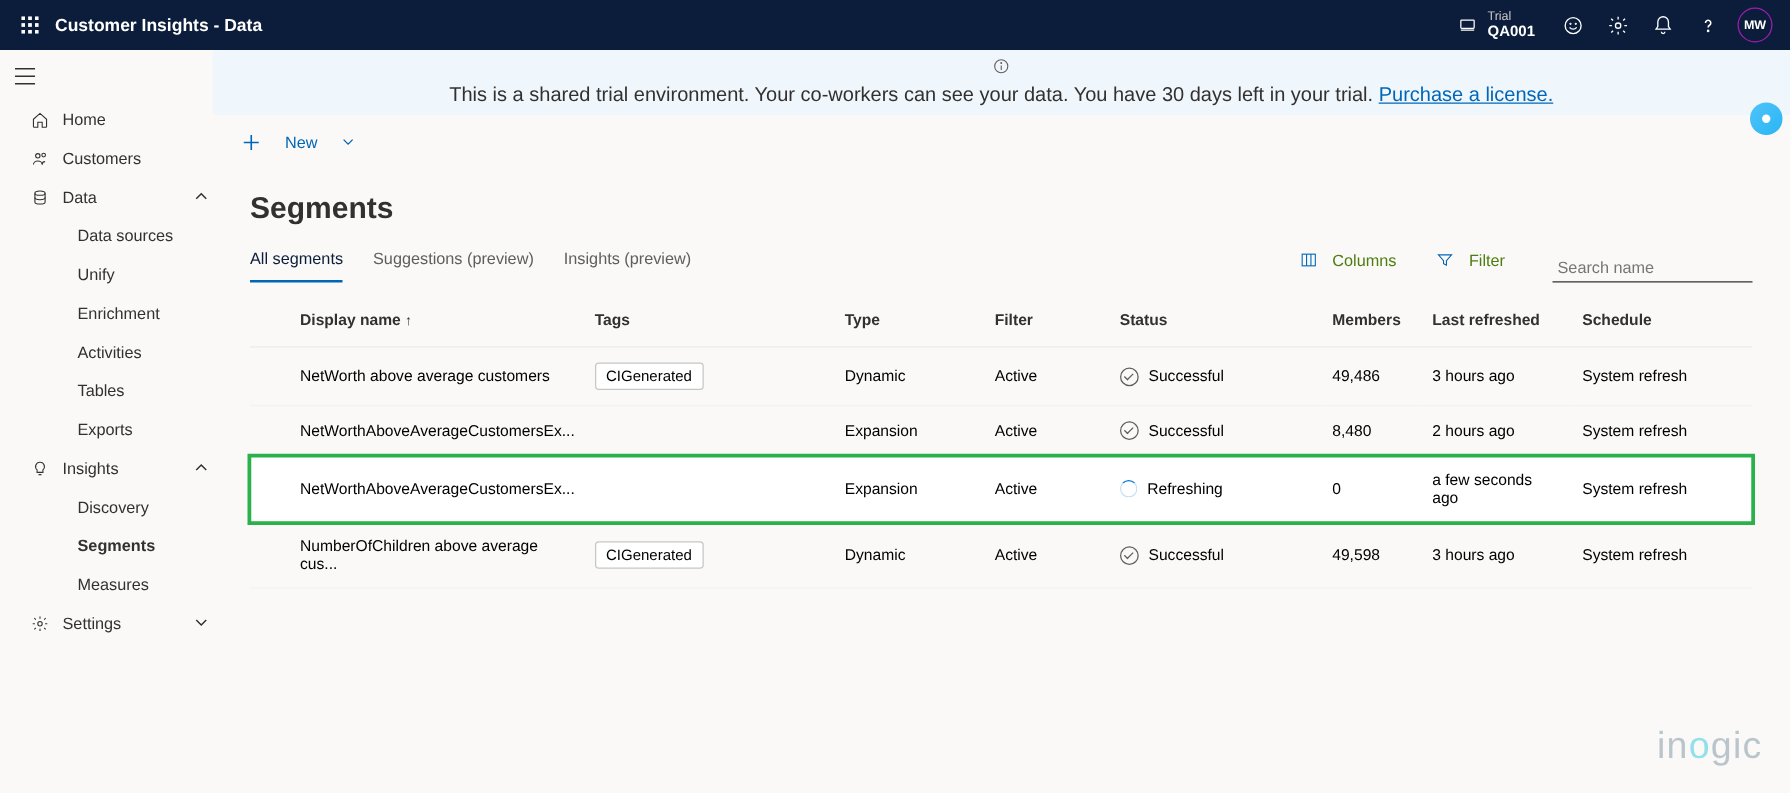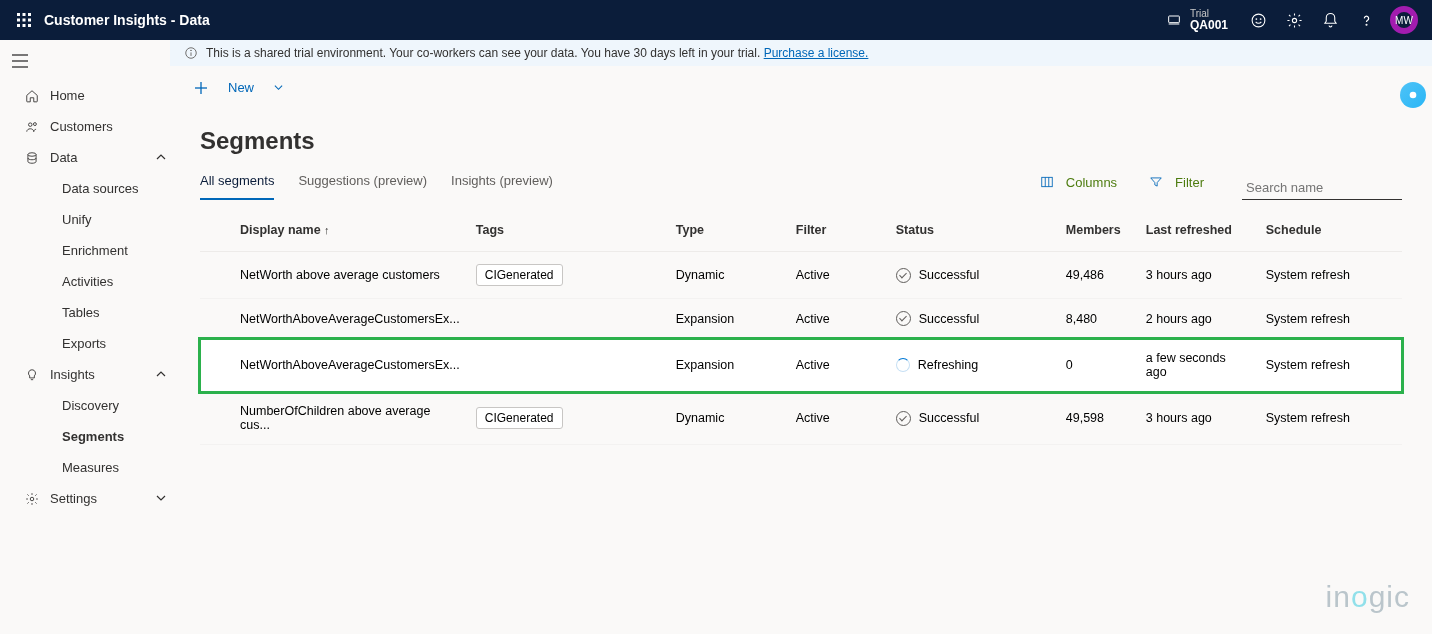--- a/index.html
+++ b/index.html
@@ -10,37 +10,37 @@
 .waffle { width: 32px; display: flex; justify-content: center; }
 .waffle svg { fill: #fff; }
 .app-title { font-size: 14px; font-weight: 600; margin-left: 4px; }
 .topbar-spacer { flex: 1; }
 .env-block { display: flex; align-items: center; gap: 8px; margin-right: 12px; }
 .env-text { line-height: 1.1; font-size: 11px; }
 .env-label { color: #c8c8c8; font-size: 10px; }
 .env-name { font-weight: 600; font-size: 12px; }
 .topbar-icon { width: 36px; height: 40px; display: flex; align-items: center; justify-content: center; cursor: pointer; }
 .topbar-icon svg { stroke: #fff; fill: none; }
-.avatar { width: 28px; height: 28px; border: 6px solid #a21caf; border-radius: 50%; display: flex; align-items: center; justify-content: center; font-size: 10px; margin: 0 6px; }
+.avatar { width: 28px; height: 28px; border: 1px solid #a21caf; border-radius: 50%; display: flex; align-items: center; justify-content: center; font-size: 10px; margin: 0 6px; font-weight: bold; }
 
 
 .shell { display: flex; height: calc(100% - 40px); }
 .left-rail { width: 40px; background: #faf9f8; border-right: none; display: flex; flex-direction: column; align-items: center; padding-top: 14px; }
 .hamburger { cursor: pointer; }
 
 .sidebar { width: 130px; background: #faf9f8; padding-top: 40px; }
 .nav-item { display: flex; align-items: center; gap: 8px; padding: 8px 6px 8px 0; cursor: pointer; color: #323130; font-size: 13px; position: relative; }
 .nav-item .icon-slot { width: 20px; display: flex; justify-content: center; margin-left: -18px; }
 .nav-sub { padding: 8px 6px 8px 22px; cursor: pointer; font-size: 13px; }
 .nav-sub.active { font-weight: 600; }
 .nav-expand { position: absolute; right: 4px; }
 
 .main { flex: 1; display: flex; flex-direction: column; overflow: hidden; position: relative; }
 
-.banner { background: #eff6fc; display: flex; align-items: center; padding: 6px 14px; font-size: 12px; color: #323130; gap: 8px; }
+.banner { background: #eff6fc; display: flex; align-items: center; padding: 6px 14px; font-size: 16px; color: #323130; gap: 8px; flex-direction: column; }
 .banner a { color: #0067b8; text-decoration: underline; cursor: pointer; }
 .copilot-fab { position: absolute; right: 6px; top: 42px; width: 26px; height: 26px; border-radius: 50%; background: linear-gradient(135deg,#4fc3f7,#29b6f6); display:flex; align-items:center; justify-content:center; cursor:pointer; }
 
 .cmdbar { padding: 10px 18px; display: flex; align-items: center; }
 .cmd-btn { display: flex; align-items: center; gap: 20px; color: #0067b8; cursor: pointer; font-size: 13px; padding: 4px 6px; }
 .cmd-btn svg { stroke: #0067b8; }
 
 .page-body { padding: 0 30px 0 30px; flex: 1; overflow: auto; }
 .page-title { font-size: 24px; font-weight: 600; margin: 18px 0 12px 0; }
 

